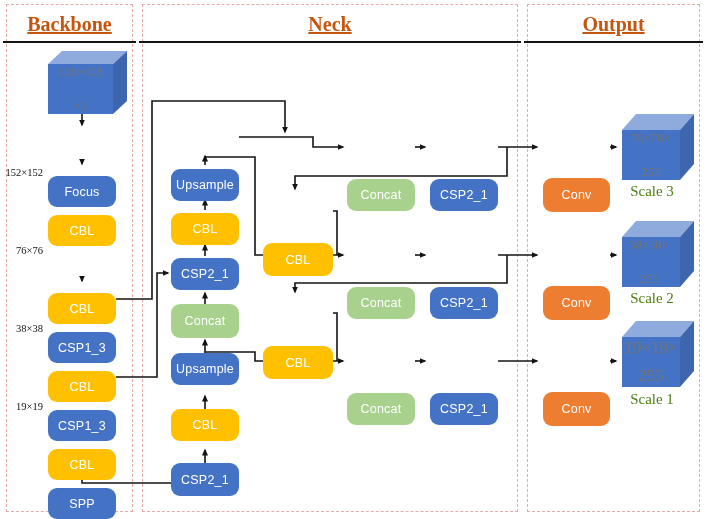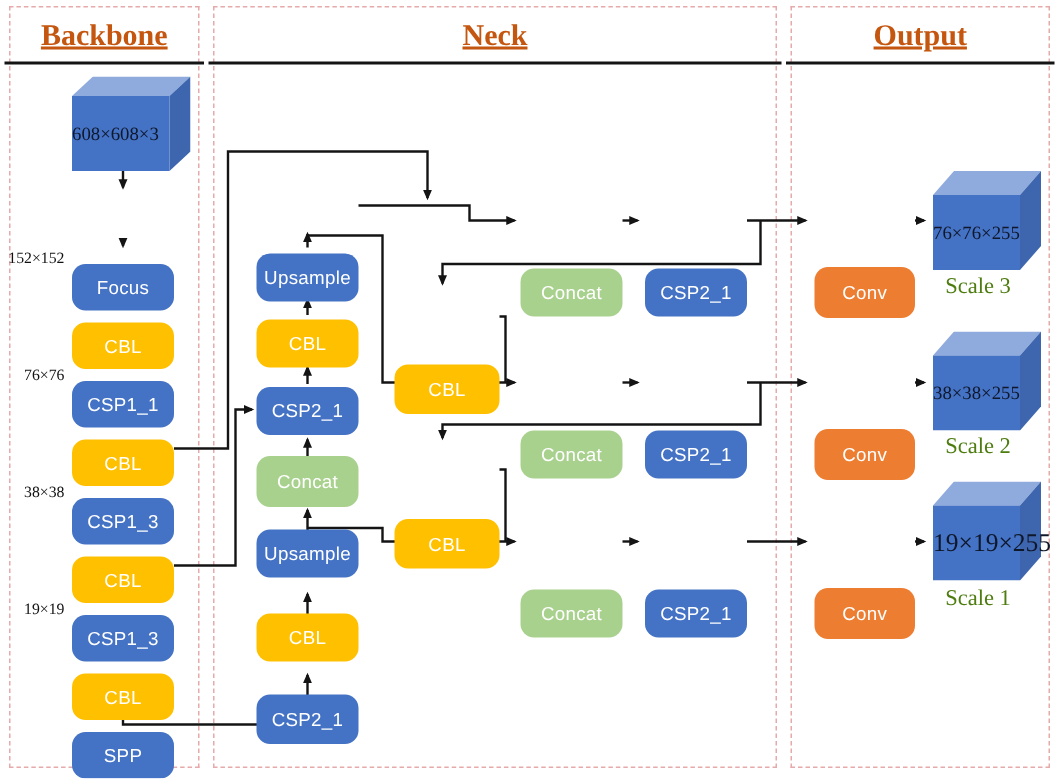--- a/index.html
+++ b/index.html
@@ -17,22 +17,22 @@
         color:#fff;border-radius:9px;font-size:12.5px;letter-spacing:.2px;margin-top:48px;}
   .blue{background:#4472C4;}
   .yellow{background:#FFC000;}
   .green{background:#A9D18E;}
   .orange{background:#ED7D31;}
   .size-label{position:absolute;z-index:2;left:0;width:43px;height:31px;line-height:31px;
               text-align:right;font:10.5px "Liberation Serif",serif;color:#111;}
   .scale-label{position:absolute;z-index:2;left:614px;width:76px;text-align:center;
                font:15px "Liberation Serif",serif;color:#4d7c0f;}
   .cube{position:absolute;z-index:2;}
-  .cube-text{position:absolute;display:flex;align-items:center;
-             justify-content:flex-start;color:#0f172a;font-family:"Liberation Serif",serif;
+  .cube-text{position:absolute;display:flex;flex-direction:column;align-items:center;
+             justify-content:space-between;color:#737373;font-family:"Liberation Serif",serif;
              text-align:center;line-height:1.3;}
 </style>
 </head>
 <body>
 
 <div class="canvas">
 
   <div class="section" id="sec-backbone">
     <div class="section-title">Backbone</div>
     <div class="section-rule"></div>
@@ -108,21 +108,20 @@
       <rect x="0" y="13" width="65" height="50" fill="#4472C4"></rect>
     </svg>
     <div class="cube-text" style="left:0;top:13px;width:65px;height:50px;font-size:12.5px;">
       <span>608×608</span>
       <span>×3</span>
     </div>
   </div>
 
   <div class="node blue" style="left:48px;top:128px;width:68px;height:31px;">Focus</div>
   <div class="node yellow" style="left:48px;top:167px;width:68px;height:31px;">CBL</div>
-  <div class="node blue" style="left:48px;top:206px;width:68px;height:31px;">CSP1_1</div>
   <div class="node yellow" style="left:48px;top:245px;width:68px;height:31px;">CBL</div>
   <div class="node blue" style="left:48px;top:284px;width:68px;height:31px;">CSP1_3</div>
   <div class="node yellow" style="left:48px;top:323px;width:68px;height:31px;">CBL</div>
   <div class="node blue" style="left:48px;top:362px;width:68px;height:31px;">CSP1_3</div>
   <div class="node yellow" style="left:48px;top:401px;width:68px;height:31px;">CBL</div>
   <div class="node blue" style="left:48px;top:440px;width:68px;height:31px;">SPP</div>
 
   <div class="size-label" style="top:167px;">152×152</div>
   <div class="size-label" style="top:245px;">76×76</div>
   <div class="size-label" style="top:323px;">38×38</div>

